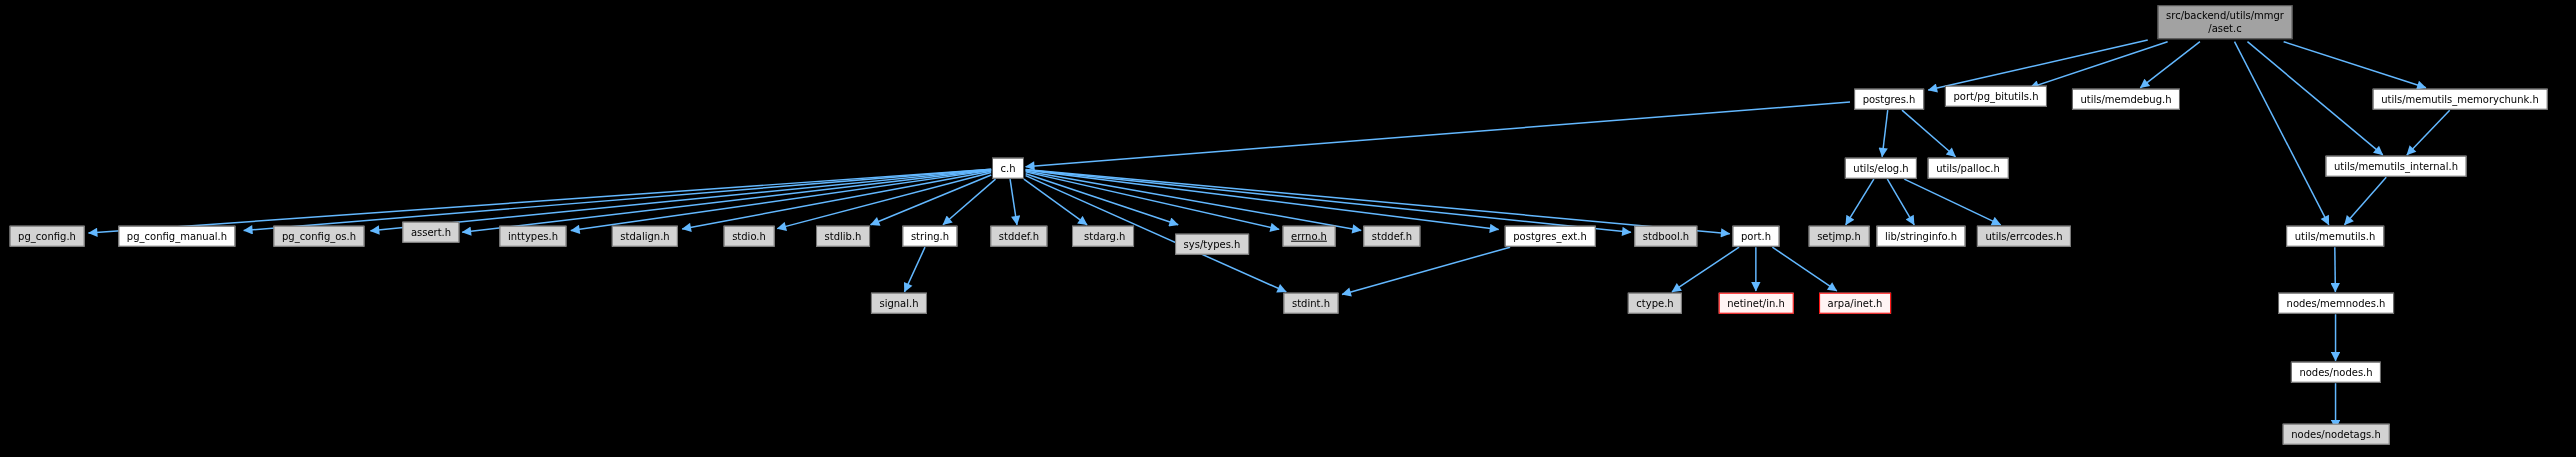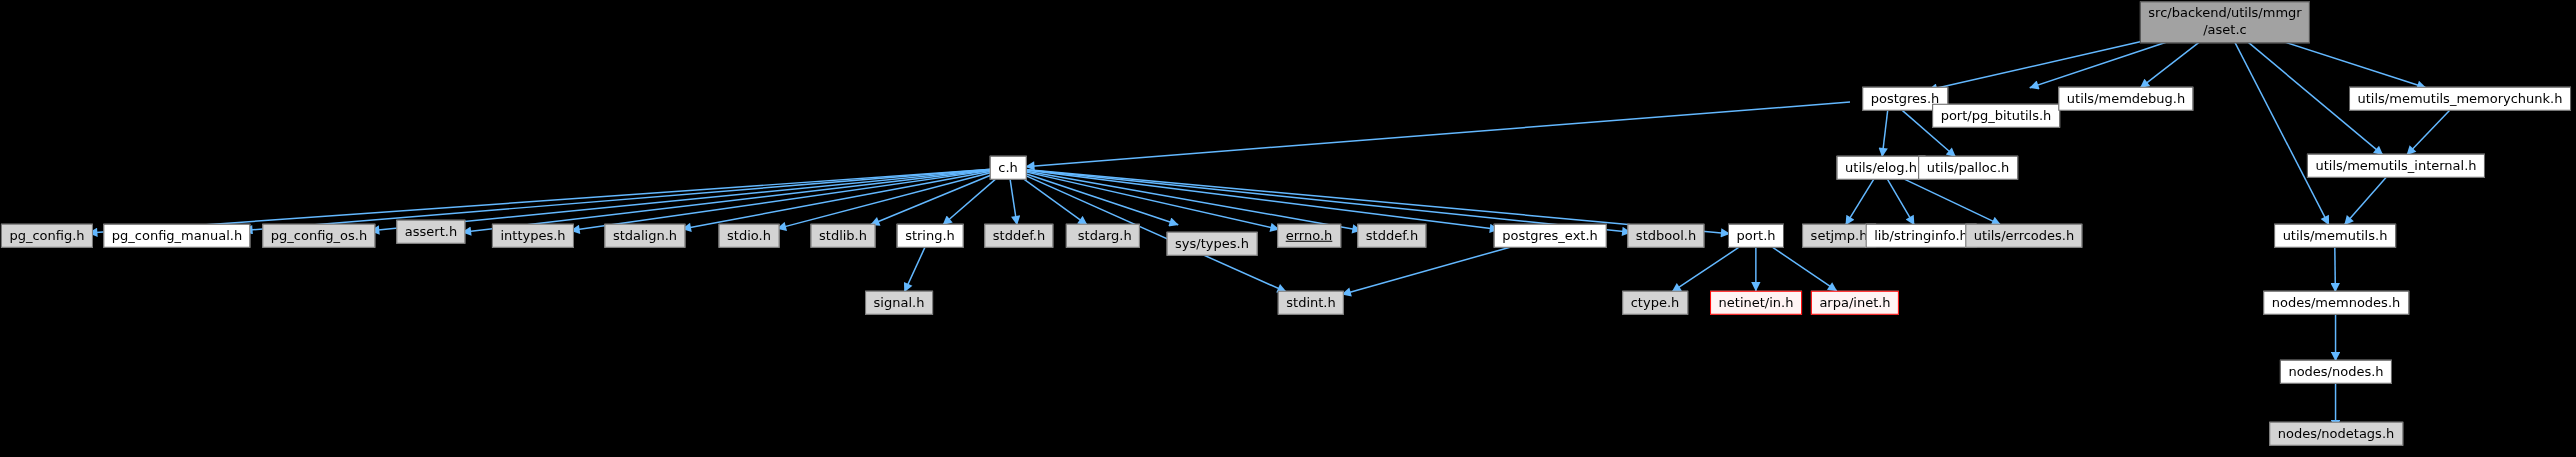--- a/index.html
+++ b/index.html
@@ -11,21 +11,21 @@
     overflow:hidden;
   }
   #edges{position:absolute;left:0;top:0;z-index:1;}
   line.edge{stroke:var(--edge,#63b8ff);stroke-width:1.6;}
   #arrowhead path{fill:var(--edge,#63b8ff);}
   .node{
     position:absolute;
     transform:translate(-50%,-50%);
     z-index:2;
     padding:2.8px 7.5px;
-    font-size:13px;
+    font-size:10px;
     line-height:1.3;
     white-space:pre-line;
     text-align:center;
     color:var(--text,#000);
     box-sizing:border-box;
   }
   .node.file{background:var(--file-fill,#fff);border:0.9px solid var(--file-border,#606060);}
   .node.external{background:var(--ext-fill,#d3d3d3);border:0.9px solid var(--ext-border,#747474);}
   .node.root{background:var(--root-fill,#a2a2a2);border:0.9px solid var(--root-border,#4d4d4d);}
   .node.truncated{background:var(--trunc-fill,#fff4f4);border:1.9px solid var(--trunc-border,#ff0000);}
@@ -76,22 +76,22 @@
       <line x1="2025.1" y1="192.0" x2="2053.9" y2="241.0" class="edge" marker-end="url(#arrowhead)"></line>
       <line x1="2043.3" y1="192.0" x2="2146.7" y2="241.0" class="edge" marker-end="url(#arrowhead)"></line>
       <line x1="2628.5" y1="118.0" x2="2582.5" y2="166.0" class="edge" marker-end="url(#arrowhead)"></line>
       <line x1="2560.4" y1="190.0" x2="2515.6" y2="241.0" class="edge" marker-end="url(#arrowhead)"></line>
       <line x1="2505.2" y1="265.0" x2="2505.8" y2="313.0" class="edge" marker-end="url(#arrowhead)"></line>
       <line x1="2506.0" y1="337.0" x2="2506.0" y2="387.0" class="edge" marker-end="url(#arrowhead)"></line>
       <line x1="2506.0" y1="411.0" x2="2506.0" y2="460.0" class="edge" marker-end="url(#arrowhead)"></line>
     </svg>
 <div class="node root" style="left: 2225px; top: 22.4px;"><span>src/backend/utils/mmgr
 /aset.c</span></div>
-    <div class="node file" style="left: 1889px; top: 99px; margin-left: 16px;"><span>postgres.h</span></div>
-    <div class="node file" style="left: 1996px; top: 116px;"><span>port/pg_bitutils.h</span></div>
+    <div class="node file" style="left: 1889px; top: 99px;"><span>postgres.h</span></div>
+    <div class="node file" style="left: 1996px; top: 96px;"><span>port/pg_bitutils.h</span></div>
     <div class="node file" style="left: 2126px; top: 99px;"><span>utils/memdebug.h</span></div>
     <div class="node file" style="left: 2460px; top: 99px;"><span>utils/memutils_memorychunk.h</span></div>
     <div class="node file" style="left: 1008px; top: 168px;"><span>c.h</span></div>
     <div class="node file" style="left: 1881px; top: 168px;"><span>utils/elog.h</span></div>
     <div class="node file" style="left: 1968px; top: 168px;"><span>utils/palloc.h</span></div>
     <div class="node file" style="left: 2396px; top: 166px;"><span>utils/memutils_internal.h</span></div>
     <div class="node external" style="left: 47px; top: 236px;"><span>pg_config.h</span></div>
     <div class="node file" style="left: 177px; top: 236px;"><span>pg_config_manual.h</span></div>
     <div class="node external" style="left: 319px; top: 236px;"><span>pg_config_os.h</span></div>
     <div class="node external" style="left: 431px; top: 232px;"><span>assert.h</span></div>

